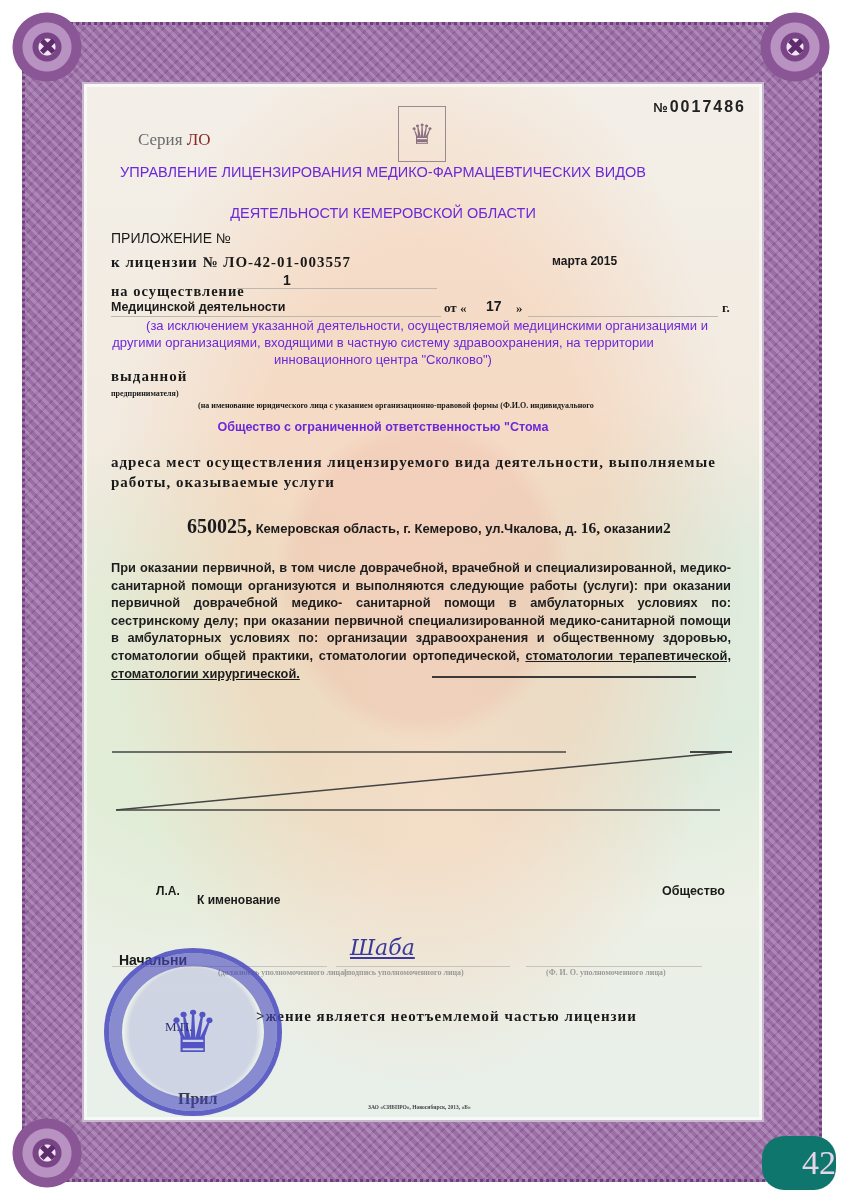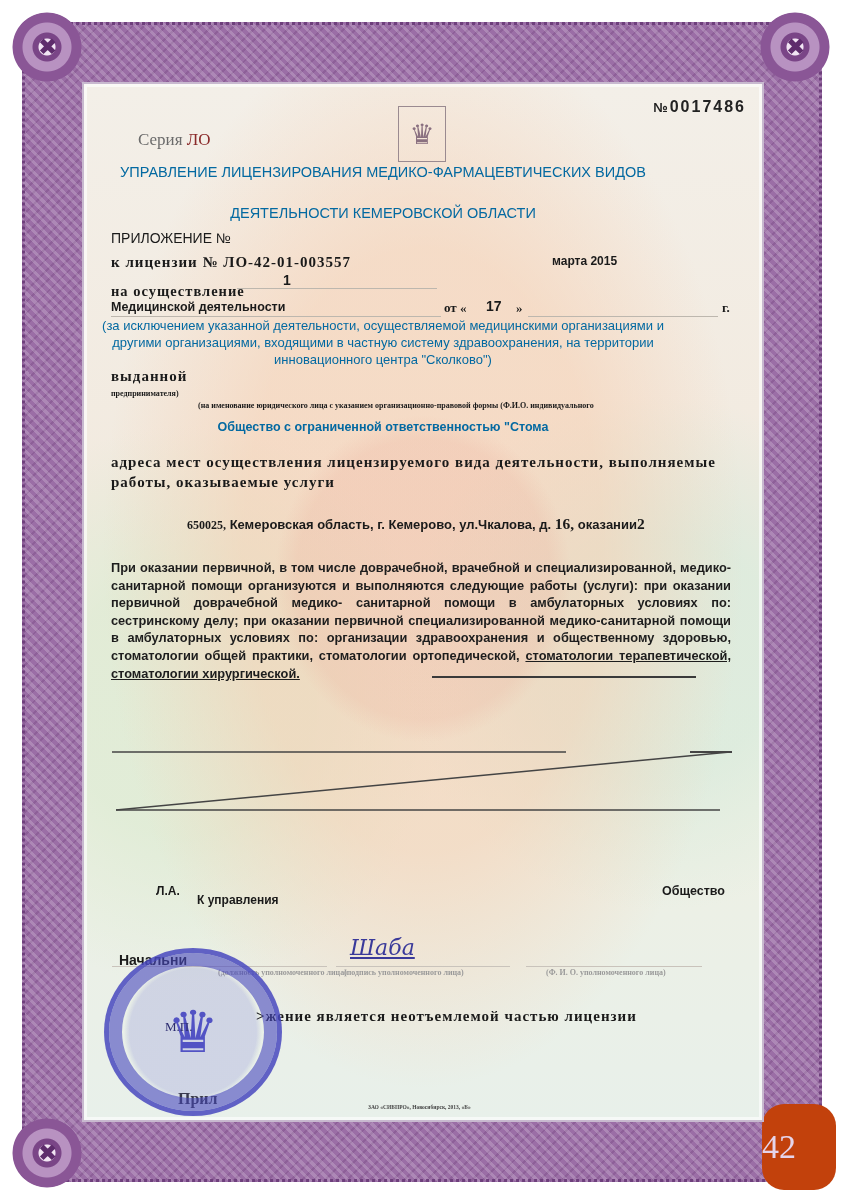--- a/index.html
+++ b/index.html
@@ -24,23 +24,23 @@
   .corner {
     position: absolute; width: 70px; height: 70px; border-radius: 50%;
     background:
       radial-gradient(circle, #f1e4f3 0 8px, #7a4587 9px 14px, #b892c1 15px 24px, #8a5696 25px 34px, transparent 35px);
   }
   .corner .x {
     position: absolute; left: 50%; top: 50%; transform: translate(-50%,-50%) rotate(45deg);
     font-size: 22px; color: #5e2c6c; font-weight: bold;
   }
   .corner-num {
-    position: absolute; right: 6px; bottom: 10px; width: 74px; height: 86px;
-    background: #c2410c; border-radius: 22px;
-    display: flex; align-items: center; justify-content: flex-start;
+    position: absolute; right: 6px; bottom: 10px; width: 74px; height: 54px;
+    background: #0f766e; border-radius: 22px;
+    display: flex; align-items: center; justify-content: flex-end;
   }
   .corner-num span {
     font-family: "Liberation Serif", serif; font-size: 34px; color: #e5d4ea;
   }
   .paper {
     position: absolute; left: 82px; top: 82px; width: 678px; height: 1036px;
     background:
       radial-gradient(ellipse at 50% 45%, rgba(247,206,176,0.55) 0 180px, rgba(247,220,200,0.0) 320px),
       radial-gradient(ellipse at 15% 60%, rgba(220,235,210,0.7) 0 120px, transparent 260px),
       radial-gradient(ellipse at 85% 55%, rgba(215,235,220,0.7) 0 120px, transparent 260px),
@@ -61,21 +61,21 @@
   .series {
     left: 138px; top: 130px; font-family: "Liberation Serif", serif; font-size: 17px; color: #6b6b6b;
   }
   .series .code { color: #8a2a2a; }
   .emblem-box {
     left: 398px; top: 106px; width: 46px; height: 54px; border: 1px solid #9a8a90;
     display: flex; align-items: center; justify-content: center;
   }
   .emblem-box span { font-size: 28px; color: #8a7080; }
   .authority {
-    left: 0; width: 766px; text-align: center; font-size: 14.5px; color: #0369a1;
+    left: 0; width: 766px; text-align: center; font-size: 14.5px; color: #6d28d9;
   }
   .serif { font-family: "Liberation Serif", serif; font-weight: bold; }
   .lbl { font-size: 14px; }
   .blank-line { position: absolute; height: 1px; background: #bdb7ae; }
   .bold { font-weight: bold; }
   .note-small { font-family: "Liberation Serif", serif; font-size: 8px; font-weight: bold; }
   .justify {
     position: absolute; left: 111px; width: 620px; font-size: 12.8px; font-weight: bold;
     line-height: 17.6px; text-align: justify; white-space: normal; color: #1d1d1d;
   }
@@ -145,54 +145,54 @@
 <div class="abs serif" style="left:111px; top:283px; font-size:14.5px; letter-spacing:1px;">на осуществление</div>
 
 <div class="abs bold" style="left:111px; top:300px; font-size:12.5px;">Медицинской деятельности</div>
 <div class="blank-line" style="left:111px; top:316px; width:330px;"></div>
 <div class="abs serif" style="left:444px; top:300px; font-size:13px;">от «</div>
 <div class="abs bold" style="left:486px; top:298px; font-size:14px;">17</div>
 <div class="abs serif" style="left:516px; top:300px; font-size:13px;">»</div>
 <div class="blank-line" style="left:528px; top:316px; width:190px;"></div>
 <div class="abs serif" style="left:722px; top:300px; font-size:13px;">г.</div>
 
-<div class="abs authority" style="top:318px; font-size:13px;">(за исключением указанной деятельности, осуществляемой медицинскими организациями и</div>
+<div class="abs authority" style="top:318px; font-size:13px;padding-left:44px;">(за исключением указанной деятельности, осуществляемой медицинскими организациями и</div>
 <div class="abs authority" style="top:335px; font-size:13px;">другими организациями, входящими в частную систему здравоохранения, на территории</div>
 <div class="abs authority" style="top:352px; font-size:13px;">инновационного центра "Сколково")</div>
 
 <div class="abs serif" style="left:111px; top:368px; font-size:15px; letter-spacing:1px;">выданной</div>
 <div class="abs note-small" style="left:198px; top:373px;margin-top:28px;">(на именование юридического лица с указанием организационно-правовой формы (Ф.И.О. индивидуального</div>
 <div class="abs note-small" style="left:111px; top:389px;">предпринимателя)</div>
 
 <div class="abs authority bold" style="top:420px; font-size:12.5px;">Общество с ограниченной ответственностью "Стома</div>
 
 <div class="abs serif" style="left:111px; top:454px; font-size:15px; letter-spacing:1px;">адреса мест осуществления лицензируемого вида деятельности, выполняемые</div>
 <div class="abs serif" style="left:111px; top:474px; font-size:15px; letter-spacing:1px;">работы, оказываемые услуги</div>
 
 <div class="abs" style="left:187px; top:515px; font-size:13px;">
-  <span class="serif" style="font-size:12px;margin-top:48px;">650025,</span>
+  <span class="serif" style="font-size:20px;margin-top:48px;">650025,</span>
   <span class="bold">Кемеровская область, г. Кемерово, ул.Чкалова, д.</span>
   <span class="serif" style="font-size:15.5px;">16,</span>
   <span class="bold">оказании</span><span class="serif" style="font-size:15.5px;">2</span>
 </div>
 
 <div class="justify" style="top:559px;">
   <span>При оказании первичной, в том числе доврачебной, врачебной и специализированной, медико-санитарной помощи организуются и выполняются следующие работы (услуги): при оказании первичной доврачебной медико- санитарной помощи в амбулаторных условиях по: сестринскому делу; при оказании первичной специализированной медико-санитарной помощи в амбулаторных условиях по: организации здравоохранения и общественному здоровью, стоматологии общей практики, стоматологии ортопедической, </span><u>стоматологии терапевтической, стоматологии хирургической.</u>
 </div>
 <div class="rule" style="left:432px; top:676px; width:264px; height:1.5px;"></div>
 
 <svg style="position:absolute; left:0; top:0;" width="842" height="1200">
   <line x1="112" y1="752" x2="566" y2="752" stroke="#444" stroke-width="1.5"></line>
   <line x1="730" y1="752" x2="116" y2="810" stroke="#444" stroke-width="1.5"></line>
   <line x1="116" y1="810" x2="720" y2="810" stroke="#444" stroke-width="1.5"></line>
   <line x1="690" y1="752" x2="732" y2="752" stroke="#444" stroke-width="2"></line>
 </svg>
 
 <div class="abs bold" style="left:156px; top:884px; font-size:12px;">Л.А.</div>
-<div class="abs bold" style="left:197px; top:893px; font-size:12px;">К управления</div>
+<div class="abs bold" style="left:197px; top:893px; font-size:12px;">К именование</div>
 <div class="abs bold" style="left:662px; top:884px; font-size:12.5px;">Общество</div>
 
 <div class="abs bold" style="left:119px; top:952px; font-size:14px;">Начальни</div>
 <div class="signature">Шаба</div>
 <div class="blank-line" style="left:112px; top:966px; width:215px; background:#c9c3bb;"></div>
 <div class="blank-line" style="left:336px; top:966px; width:174px; background:#c9c3bb;"></div>
 <div class="blank-line" style="left:526px; top:966px; width:176px; background:#c9c3bb;"></div>
 <div class="sig-caption" style="left:218px;">(должность уполномоченного лица)</div>
 <div class="sig-caption" style="left:344px;">(подпись уполномоченного лица)</div>
 <div class="sig-caption" style="left:546px;">(Ф. И. О. уполномоченного лица)</div>

